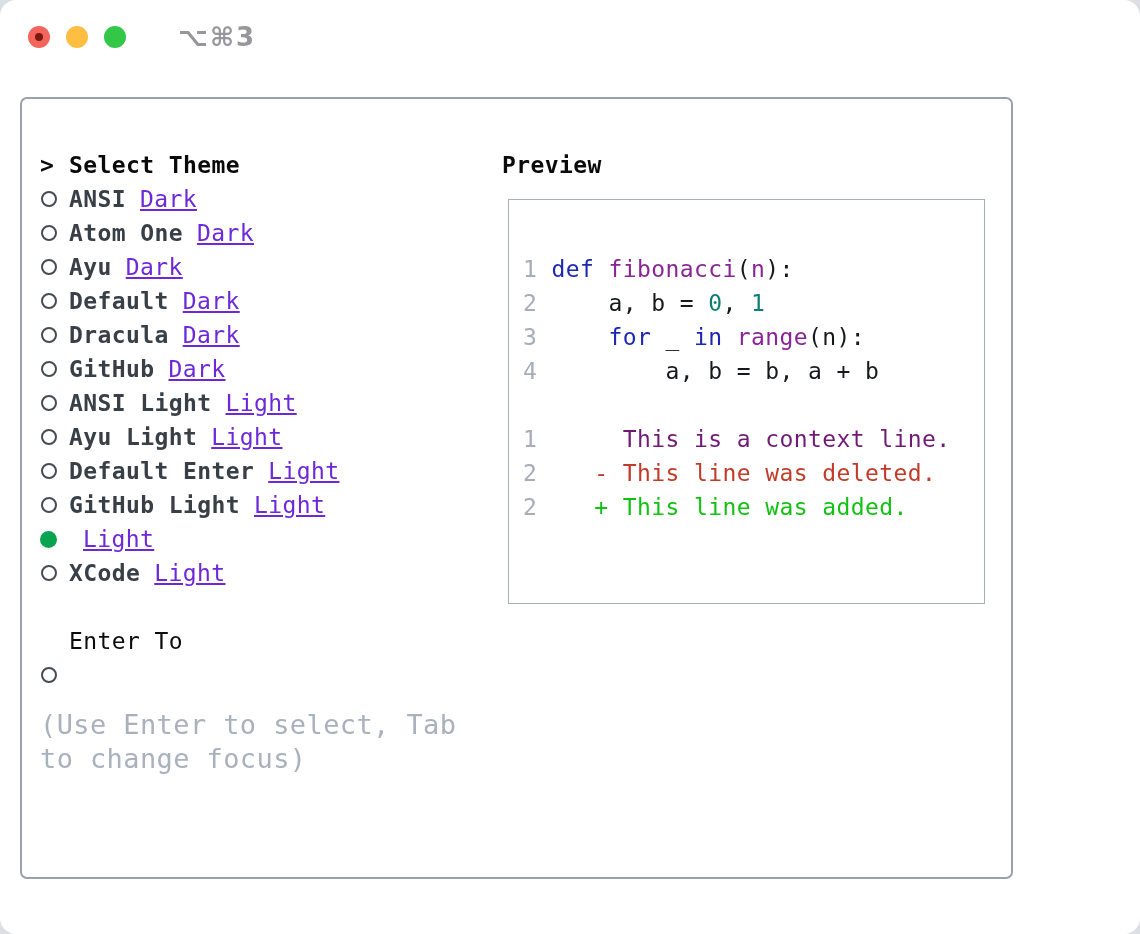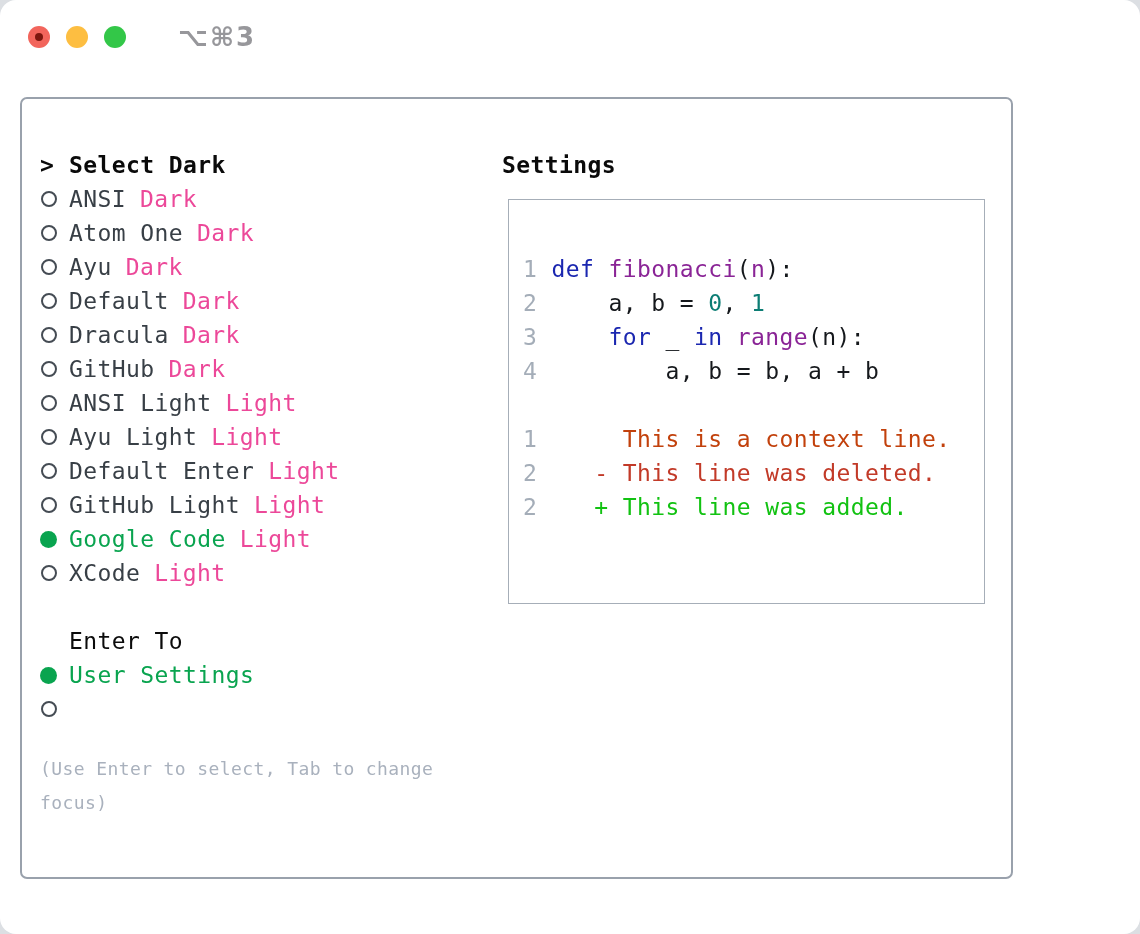--- a/index.html
+++ b/index.html
@@ -45,43 +45,43 @@
   .cursor{font-weight:bold;color:#0a0a0a;}
   .hdr{font-weight:bold;color:#0a0a0a;}
   .circle{
     width:12px;height:12px;border:2.2px solid #454c54;border-radius:50%;
     display:inline-block;margin-left:1px;
   }
   .dot{
     width:17px;height:17px;border-radius:50%;background:#09a44f;
     display:inline-block;margin-left:0px;
   }
-  .tname{color:#383f46;}
+  .tname{color:#383f46;font-weight:bold;}
   .selected .tname{color:#09a44f;}
-  .variant{color:#ec4899;margin-left:14px;}
+  .variant{color:#6d28d9;margin-left:14px;text-decoration:underline;}
   .apply-block{margin-top:34px;}
   .hint{
-    margin-top:26px;color:#a9b1bd;width:424px;white-space:normal;
-    font-size:18px;line-height:34px;letter-spacing:0.4px;
+    margin-top:16px;color:#a9b1bd;width:424px;white-space:normal;
+    font-size:27px;line-height:34px;letter-spacing:0.4px;
   }
   
   .preview-col{position:absolute;left:480px;top:49px;}
   .preview-title{font-weight:bold;color:#0a0a0a;height:34px;}
   .preview-box{
     margin-top:17px;margin-left:6px;width:477px;height:405px;box-sizing:border-box;
     border:1.5px solid #a6aeb8;background:#fff;
     padding:52px 0 0 14px;overflow:hidden;
   }
   .code-line{white-space:pre;height:34px;font-size:23px;line-height:34px;letter-spacing:0.4px;color:#15181c;}
   .blank-line{height:34px;}
   .ln{color:#a4adb8;}
   .kw{color:#1b27b0;}
   .fn{color:#8a2496;}
   .nm{color:#0c7d74;}
-  .ctx{color:#c2410c;text-align:center;}
+  .ctx{color:#701a75;text-align:center;}
   .del{color:#c23a28;}
   .add{color:#12c212;}
 </style>
 </head>
 <body>
 
 <div class="window">
 
   <div class="titlebar">
     <span class="light light-close"></span>
@@ -91,54 +91,53 @@
   </div>
 
   <div class="panel">
 
     <div class="left-col mono">
 
       <div class="row">
         <span class="icon-col">
           <span class="cursor">&gt;</span>
         </span>
-        <span class="hdr">Select Dark</span>
+        <span class="hdr">Select Theme</span>
       </div>
 
       <div id="theme-list">
           <div class="row"><span class="icon-col"><span class="circle"></span></span><span class="tname">ANSI</span><span class="variant">Dark</span></div>
           <div class="row"><span class="icon-col"><span class="circle"></span></span><span class="tname">Atom One</span><span class="variant">Dark</span></div>
           <div class="row"><span class="icon-col"><span class="circle"></span></span><span class="tname">Ayu</span><span class="variant">Dark</span></div>
           <div class="row"><span class="icon-col"><span class="circle"></span></span><span class="tname">Default</span><span class="variant">Dark</span></div>
           <div class="row"><span class="icon-col"><span class="circle"></span></span><span class="tname">Dracula</span><span class="variant">Dark</span></div>
           <div class="row"><span class="icon-col"><span class="circle"></span></span><span class="tname">GitHub</span><span class="variant">Dark</span></div>
           <div class="row"><span class="icon-col"><span class="circle"></span></span><span class="tname">ANSI Light</span><span class="variant">Light</span></div>
           <div class="row"><span class="icon-col"><span class="circle"></span></span><span class="tname">Ayu Light</span><span class="variant">Light</span></div>
           <div class="row"><span class="icon-col"><span class="circle"></span></span><span class="tname">Default Enter</span><span class="variant">Light</span></div>
           <div class="row"><span class="icon-col"><span class="circle"></span></span><span class="tname">GitHub Light</span><span class="variant">Light</span></div>
-          <div class="row selected"><span class="icon-col"><span class="dot"></span></span><span class="tname">Google Code</span><span class="variant">Light</span></div>
+          <div class="row selected"><span class="icon-col"><span class="dot"></span></span><span class="variant">Light</span></div>
           <div class="row"><span class="icon-col"><span class="circle"></span></span><span class="tname">XCode</span><span class="variant">Light</span></div>
         </div>
 
       <div class="apply-block">
         <div class="row">
           <span class="icon-col"></span>
           <span style="color:#0b0b0b">Enter To</span>
         </div>
         <div id="apply-options">
-            <div class="row selected"><span class="icon-col"><span class="dot"></span></span><span class="tname">User Settings</span></div>
             <div class="row"><span class="icon-col"><span class="circle"></span></span></div>
           </div>
       </div>
 
       <div class="hint">(Use Enter to select, Tab to change focus)</div>
     </div>
 
     <div class="preview-col mono">
-      <div class="preview-title">Settings</div>
+      <div class="preview-title">Preview</div>
       <div class="preview-box">
         <div id="preview-code">
             <div class="code-line"><span class="ln">1</span><span> </span><span class="kw">def</span><span> </span><span class="fn">fibonacci</span><span>(</span><span class="fn">n</span><span>):</span></div>
             <div class="code-line"><span class="ln">2</span><span>     a, b = </span><span class="nm">0</span><span>, </span><span class="nm">1</span></div>
             <div class="code-line"><span class="ln">3</span><span>     </span><span class="kw">for</span><span> _ </span><span class="kw">in</span><span> </span><span class="fn">range</span><span>(n):</span></div>
             <div class="code-line"><span class="ln">4</span><span>         a, b = b, a + b</span></div>
             <div class="blank-line"></div>
             <div class="code-line"><span class="ln">1</span><span class="ctx">      This is a context line.</span></div>
             <div class="code-line"><span class="ln">2</span><span class="del">    - This line was deleted.</span></div>
             <div class="code-line"><span class="ln">2</span><span class="add">    + This line was added.</span></div>

